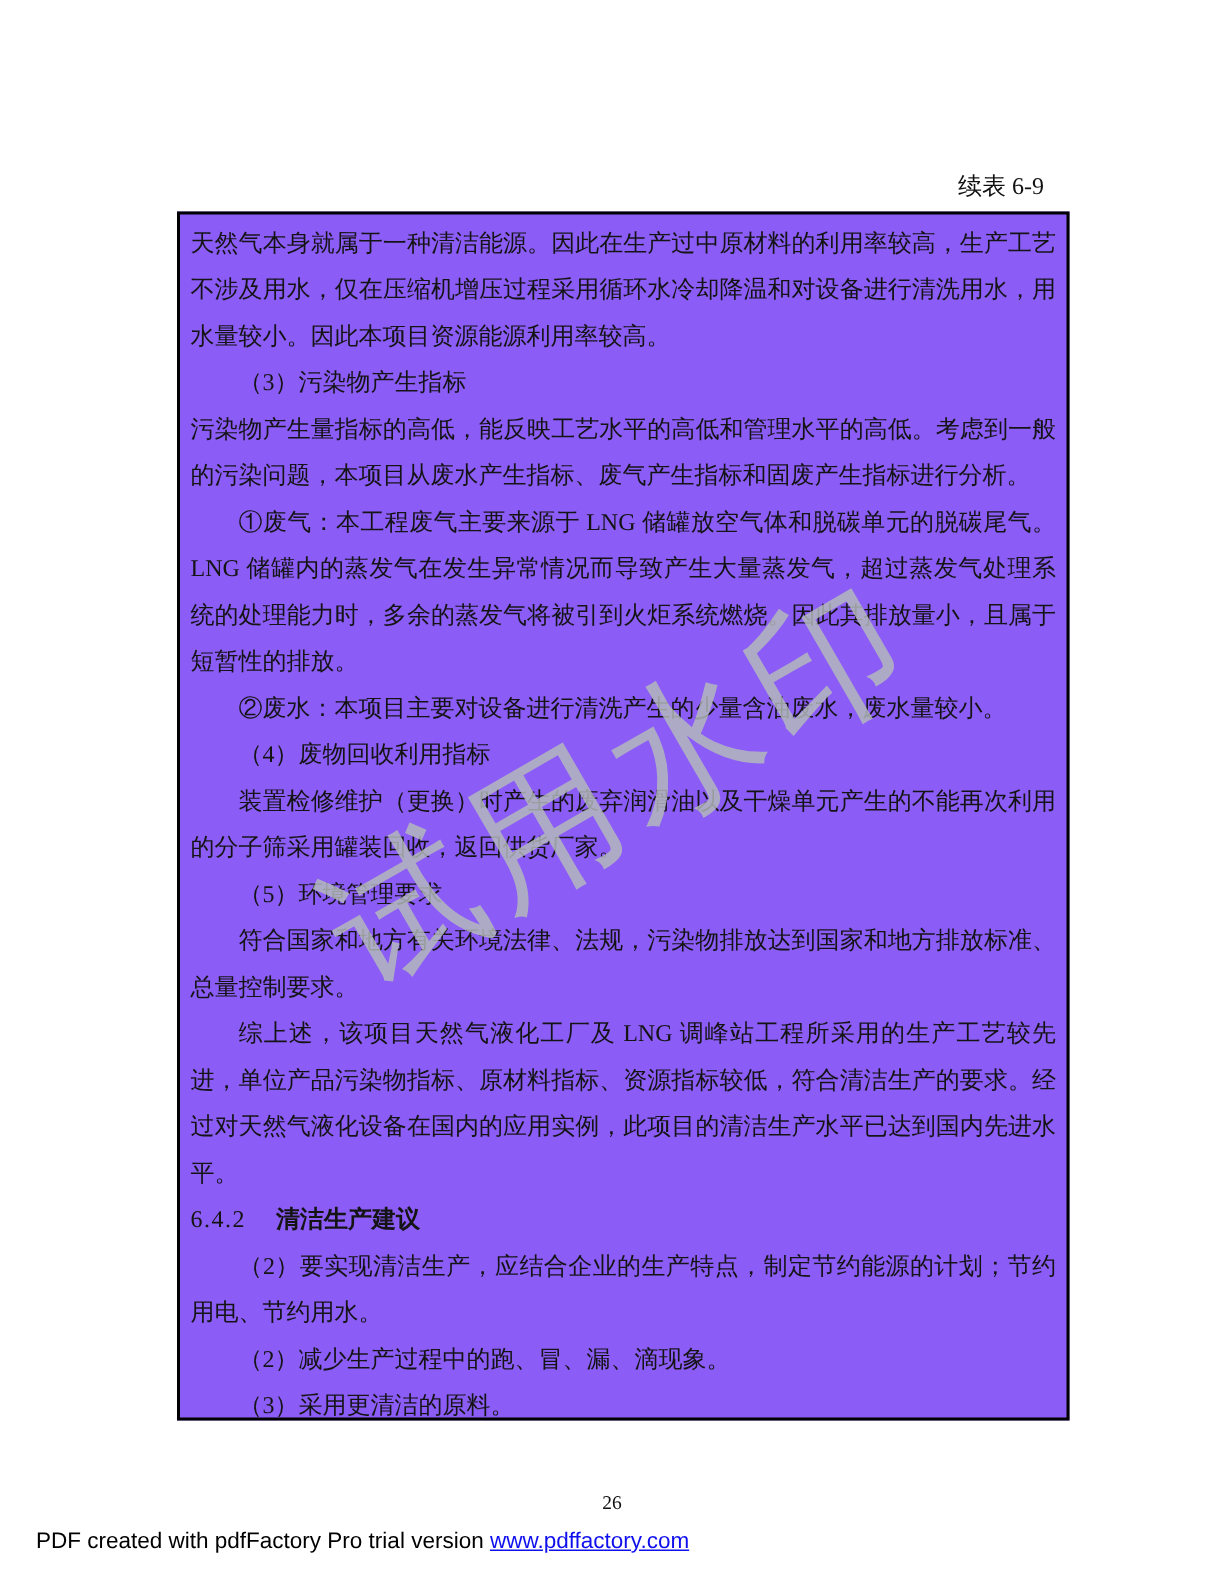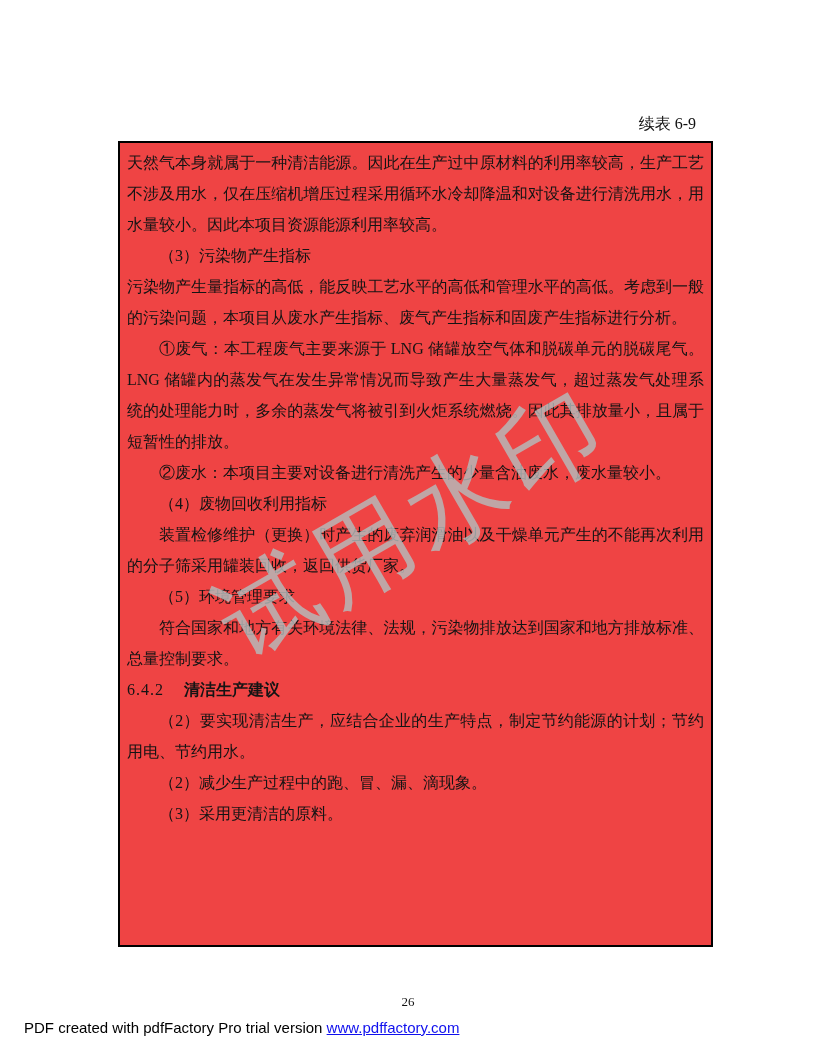--- a/index.html
+++ b/index.html
@@ -23,21 +23,21 @@
     padding-right: 16px;
     font-size: 16px;
     color: #111111;
   }
   .content-box {
     position: absolute;
     left: 118px; top: 141px;
     width: 595px; height: 806px;
     border: 2px solid #000000;
     padding: 4px 7px 0 7px;
-    background: #ef4444;
+    background: #8b5cf6;
   }
   .content-box p {
     margin: 0;
     font-size: 16px;
     line-height: 31px;
     text-align: justify;
     color: #141414;
     letter-spacing: 0px;
   }
   .indent { text-indent: 2em; }
@@ -96,20 +96,21 @@
   <div class="content-box">
     <p>天然气本身就属于一种清洁能源。因此在生产过中原材料的利用率较高，生产工艺不涉及用水，仅在压缩机增压过程采用循环水冷却降温和对设备进行清洗用水，用水量较小。因此本项目资源能源利用率较高。</p>
     <p class="indent">（3）污染物产生指标</p>
     <p>污染物产生量指标的高低，能反映工艺水平的高低和管理水平的高低。考虑到一般的污染问题，本项目从废水产生指标、废气产生指标和固废产生指标进行分析。</p>
     <p class="indent">①废气：本工程废气主要来源于 LNG 储罐放空气体和脱碳单元的脱碳尾气。LNG 储罐内的蒸发气在发生异常情况而导致产生大量蒸发气，超过蒸发气处理系统的处理能力时，多余的蒸发气将被引到火炬系统燃烧。因此其排放量小，且属于短暂性的排放。</p>
     <p class="indent">②废水：本项目主要对设备进行清洗产生的少量含油废水，废水量较小。</p>
     <p class="indent">（4）废物回收利用指标</p>
     <p class="indent">装置检修维护（更换）时产生的废弃润滑油以及干燥单元产生的不能再次利用的分子筛采用罐装回收，返回供货厂家。</p>
     <p class="indent">（5）环境管理要求</p>
     <p class="indent">符合国家和地方有关环境法律、法规，污染物排放达到国家和地方排放标准、总量控制要求。</p>
+    <p class="indent">综上述，该项目天然气液化工厂及 LNG 调峰站工程所采用的生产工艺较先进，单位产品污染物指标、原材料指标、资源指标较低，符合清洁生产的要求。经过对天然气液化设备在国内的应用实例，此项目的清洁生产水平已达到国内先进水平。</p>
 
     <p class="heading"><span class="h-num">6.4.2</span><span class="h-title">清洁生产建议</span></p>
 
     <p class="indent">（2）要实现清洁生产，应结合企业的生产特点，制定节约能源的计划；节约用电、节约用水。</p>
     <p class="indent">（2）减少生产过程中的跑、冒、漏、滴现象。</p>
     <p class="indent">（3）采用更清洁的原料。</p>
   </div>
 
   <div class="watermark">试用水印</div>
 

